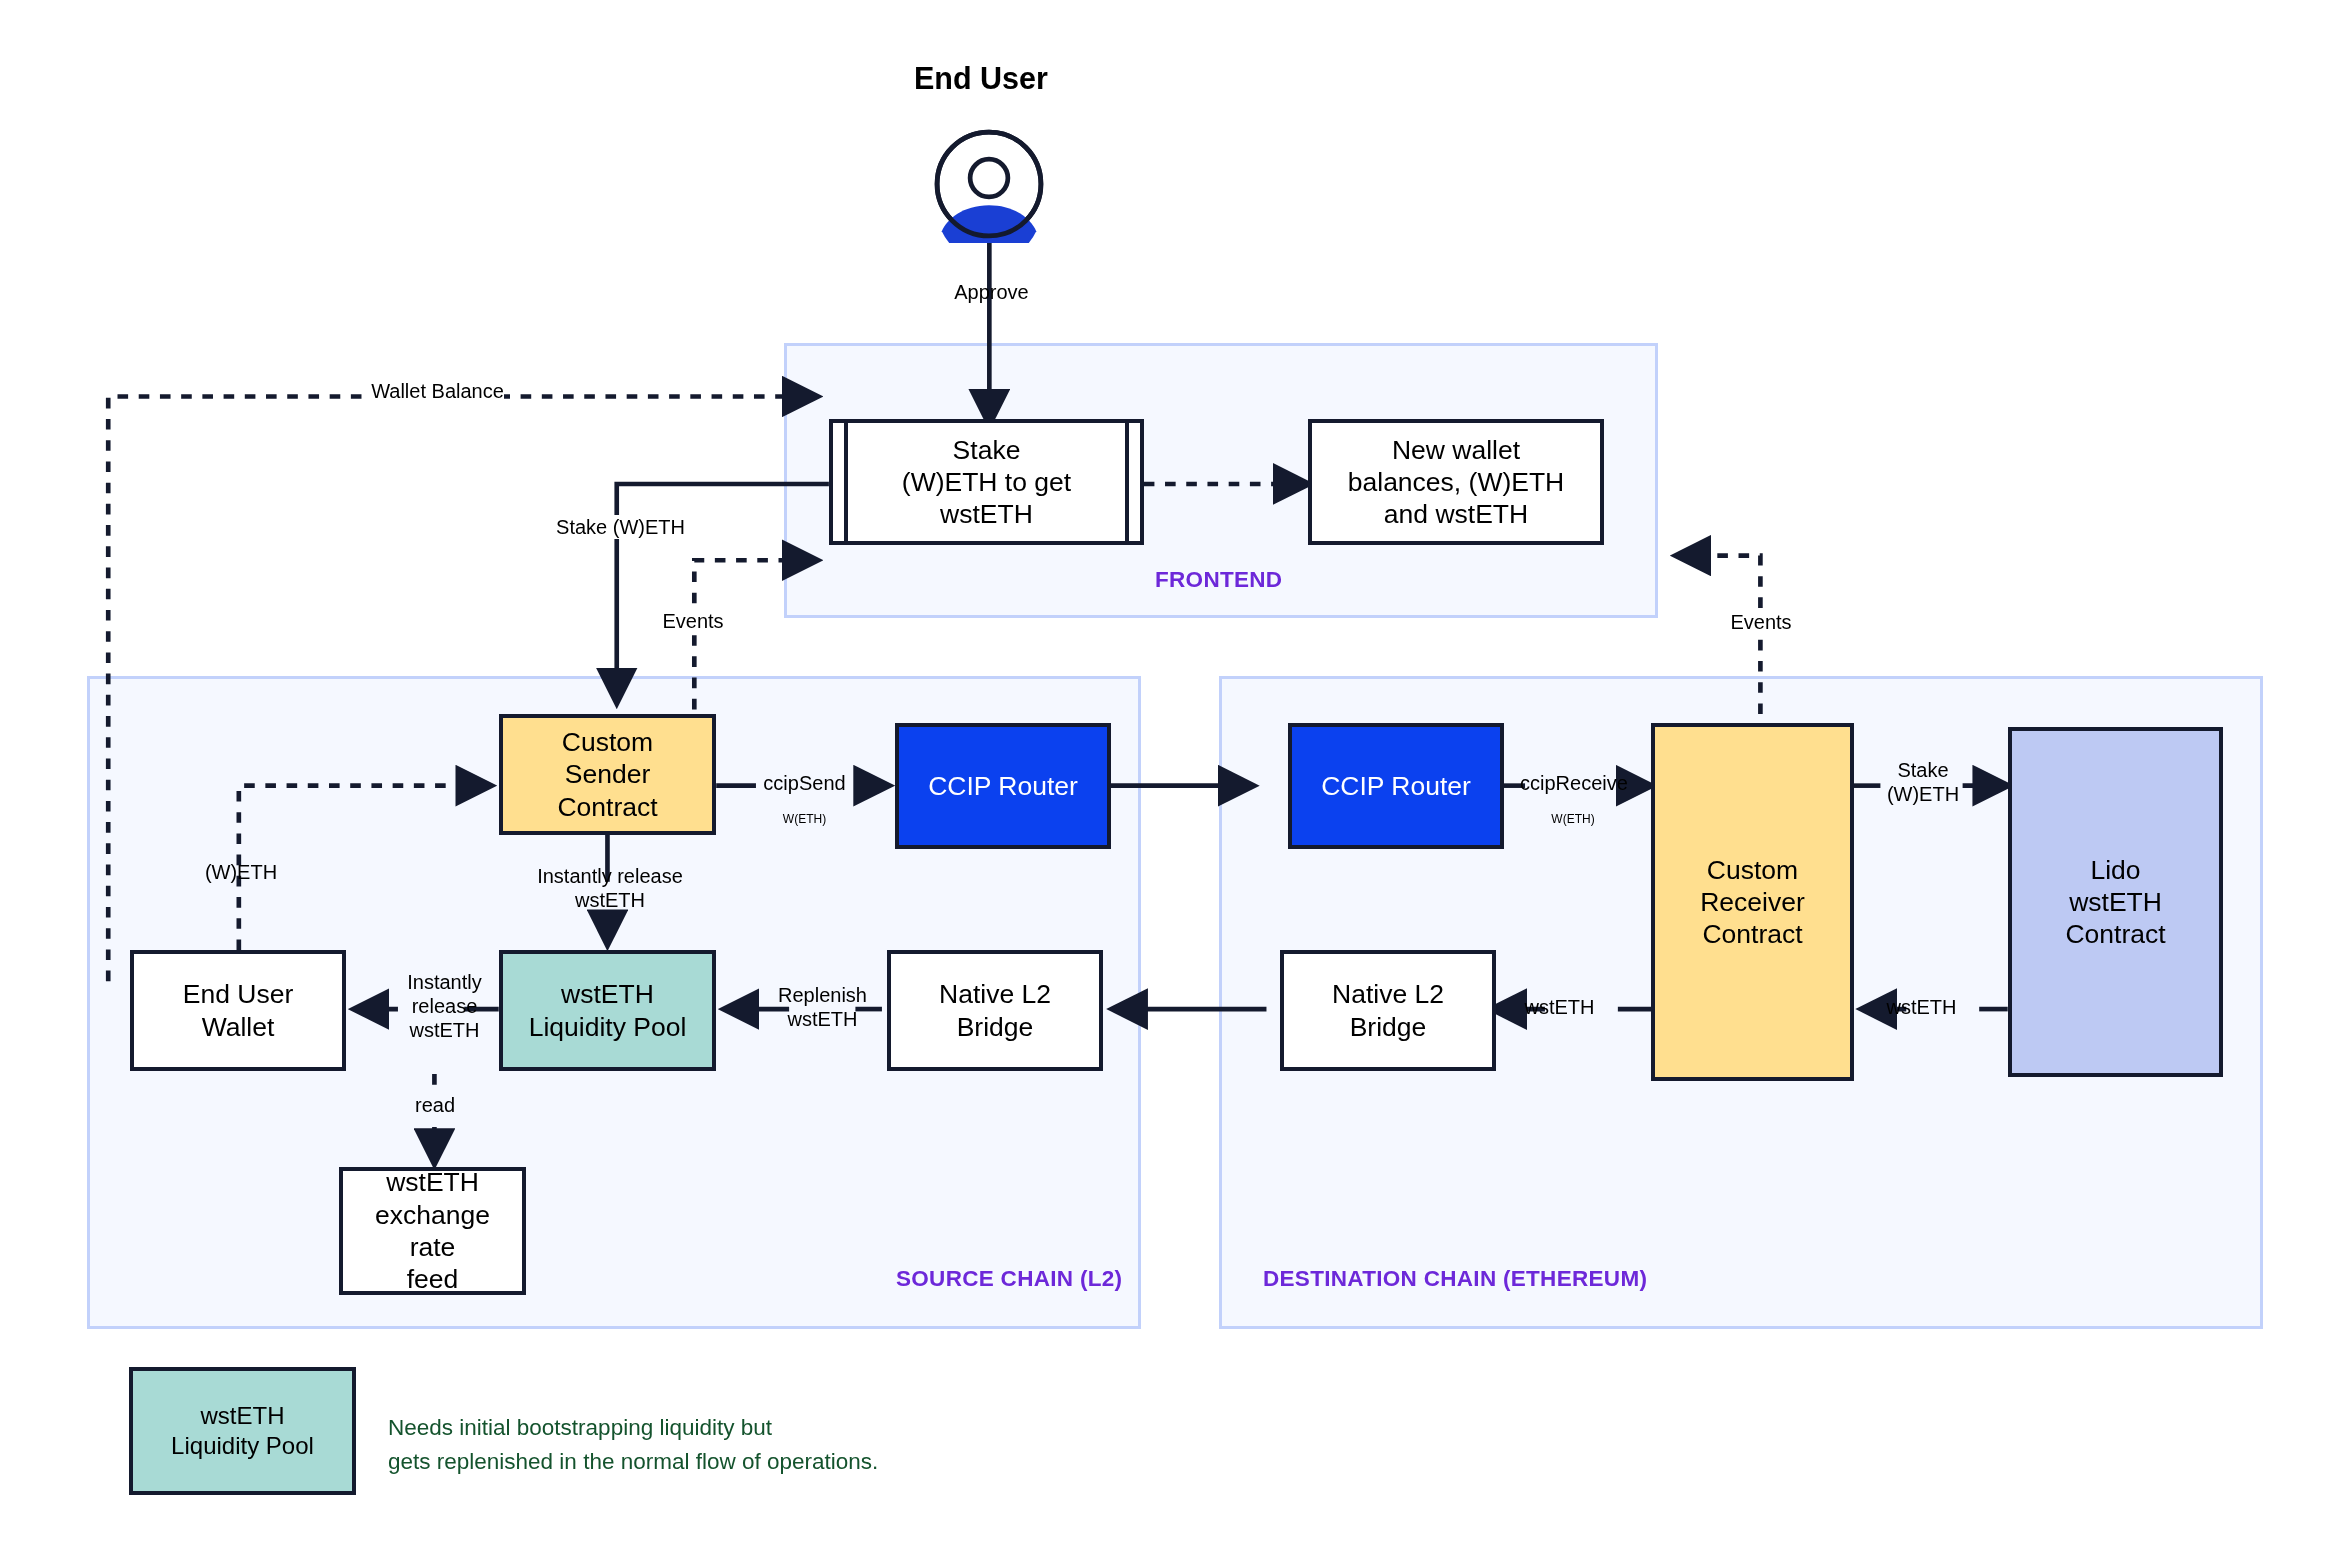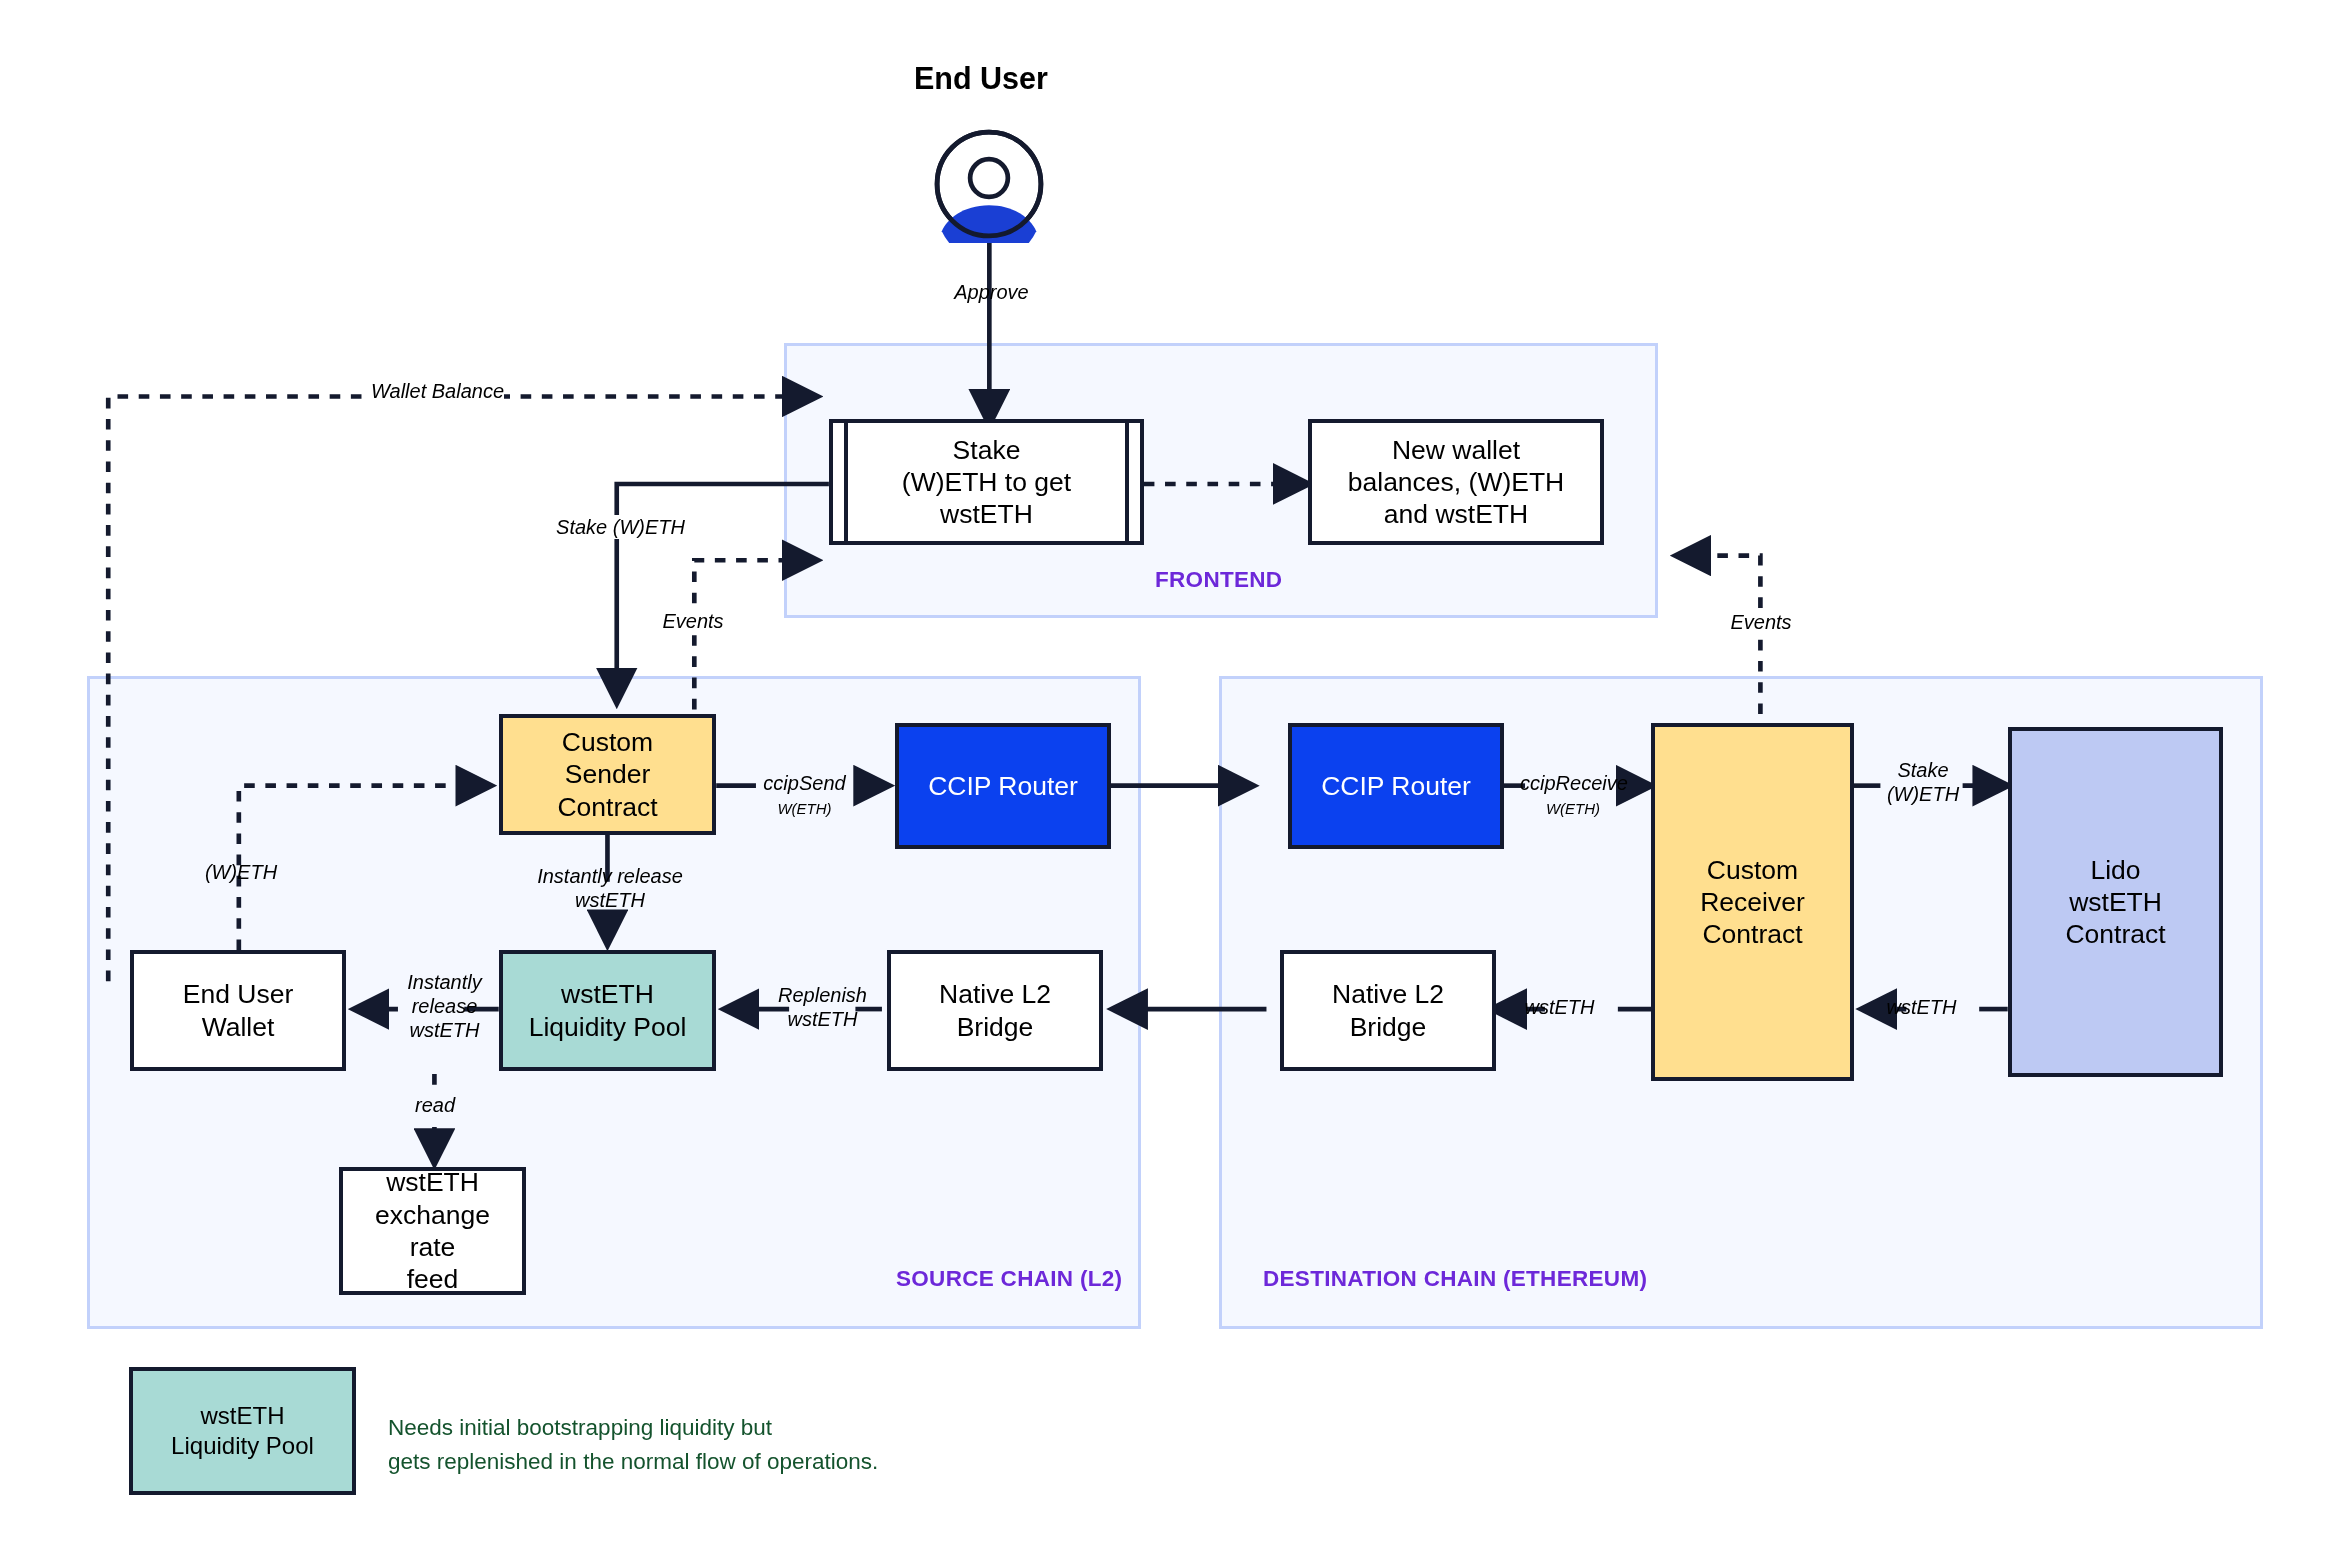--- a/index.html
+++ b/index.html
@@ -18,23 +18,23 @@
   .node.teal{background:#a8dad5;}
   .node.blue{background:#0b41ef;color:#ffffff;margin-left:8px;}
   .node.periwinkle{background:#bdc9f3;}
   .node .inner{padding:0 9.3px;}
 
   
   .proc::before,.proc::after{content:"";position:absolute;top:0;bottom:0;width:4px;background:#141a2e;}
   .proc::before{left:10.6px;}
   .proc::after{right:10.6px;}
 
-  .elabel{position:absolute;font-style:italic;font-size:20px;color:#000;white-space:nowrap;
+  .elabel{position:absolute;font-size:20px;color:#000;white-space:nowrap;
           text-align:center;line-height:1.2;}
-  .elabel.small{font-size:15px;}
+  .elabel.small{font-size:12px;margin-top:12px;}
   .elabel.wrap{white-space:normal;}
 
   #enduser-title{position:absolute;font-size:30.5px;font-weight:bold;color:#000;white-space:nowrap;}
   #enduser-avatar{position:absolute;width:118px;height:118px;}
 
   .legend-box{position:absolute;box-sizing:border-box;border:4px solid #141a2e;background:#a8dad5;
        display:flex;align-items:center;justify-content:center;text-align:center;font-size:24px;line-height:1.25;color:#000;}
   .legend-text{position:absolute;font-size:22.5px;line-height:1.5;color:#14532d;white-space:pre-line;}
 </style>
 </head>

